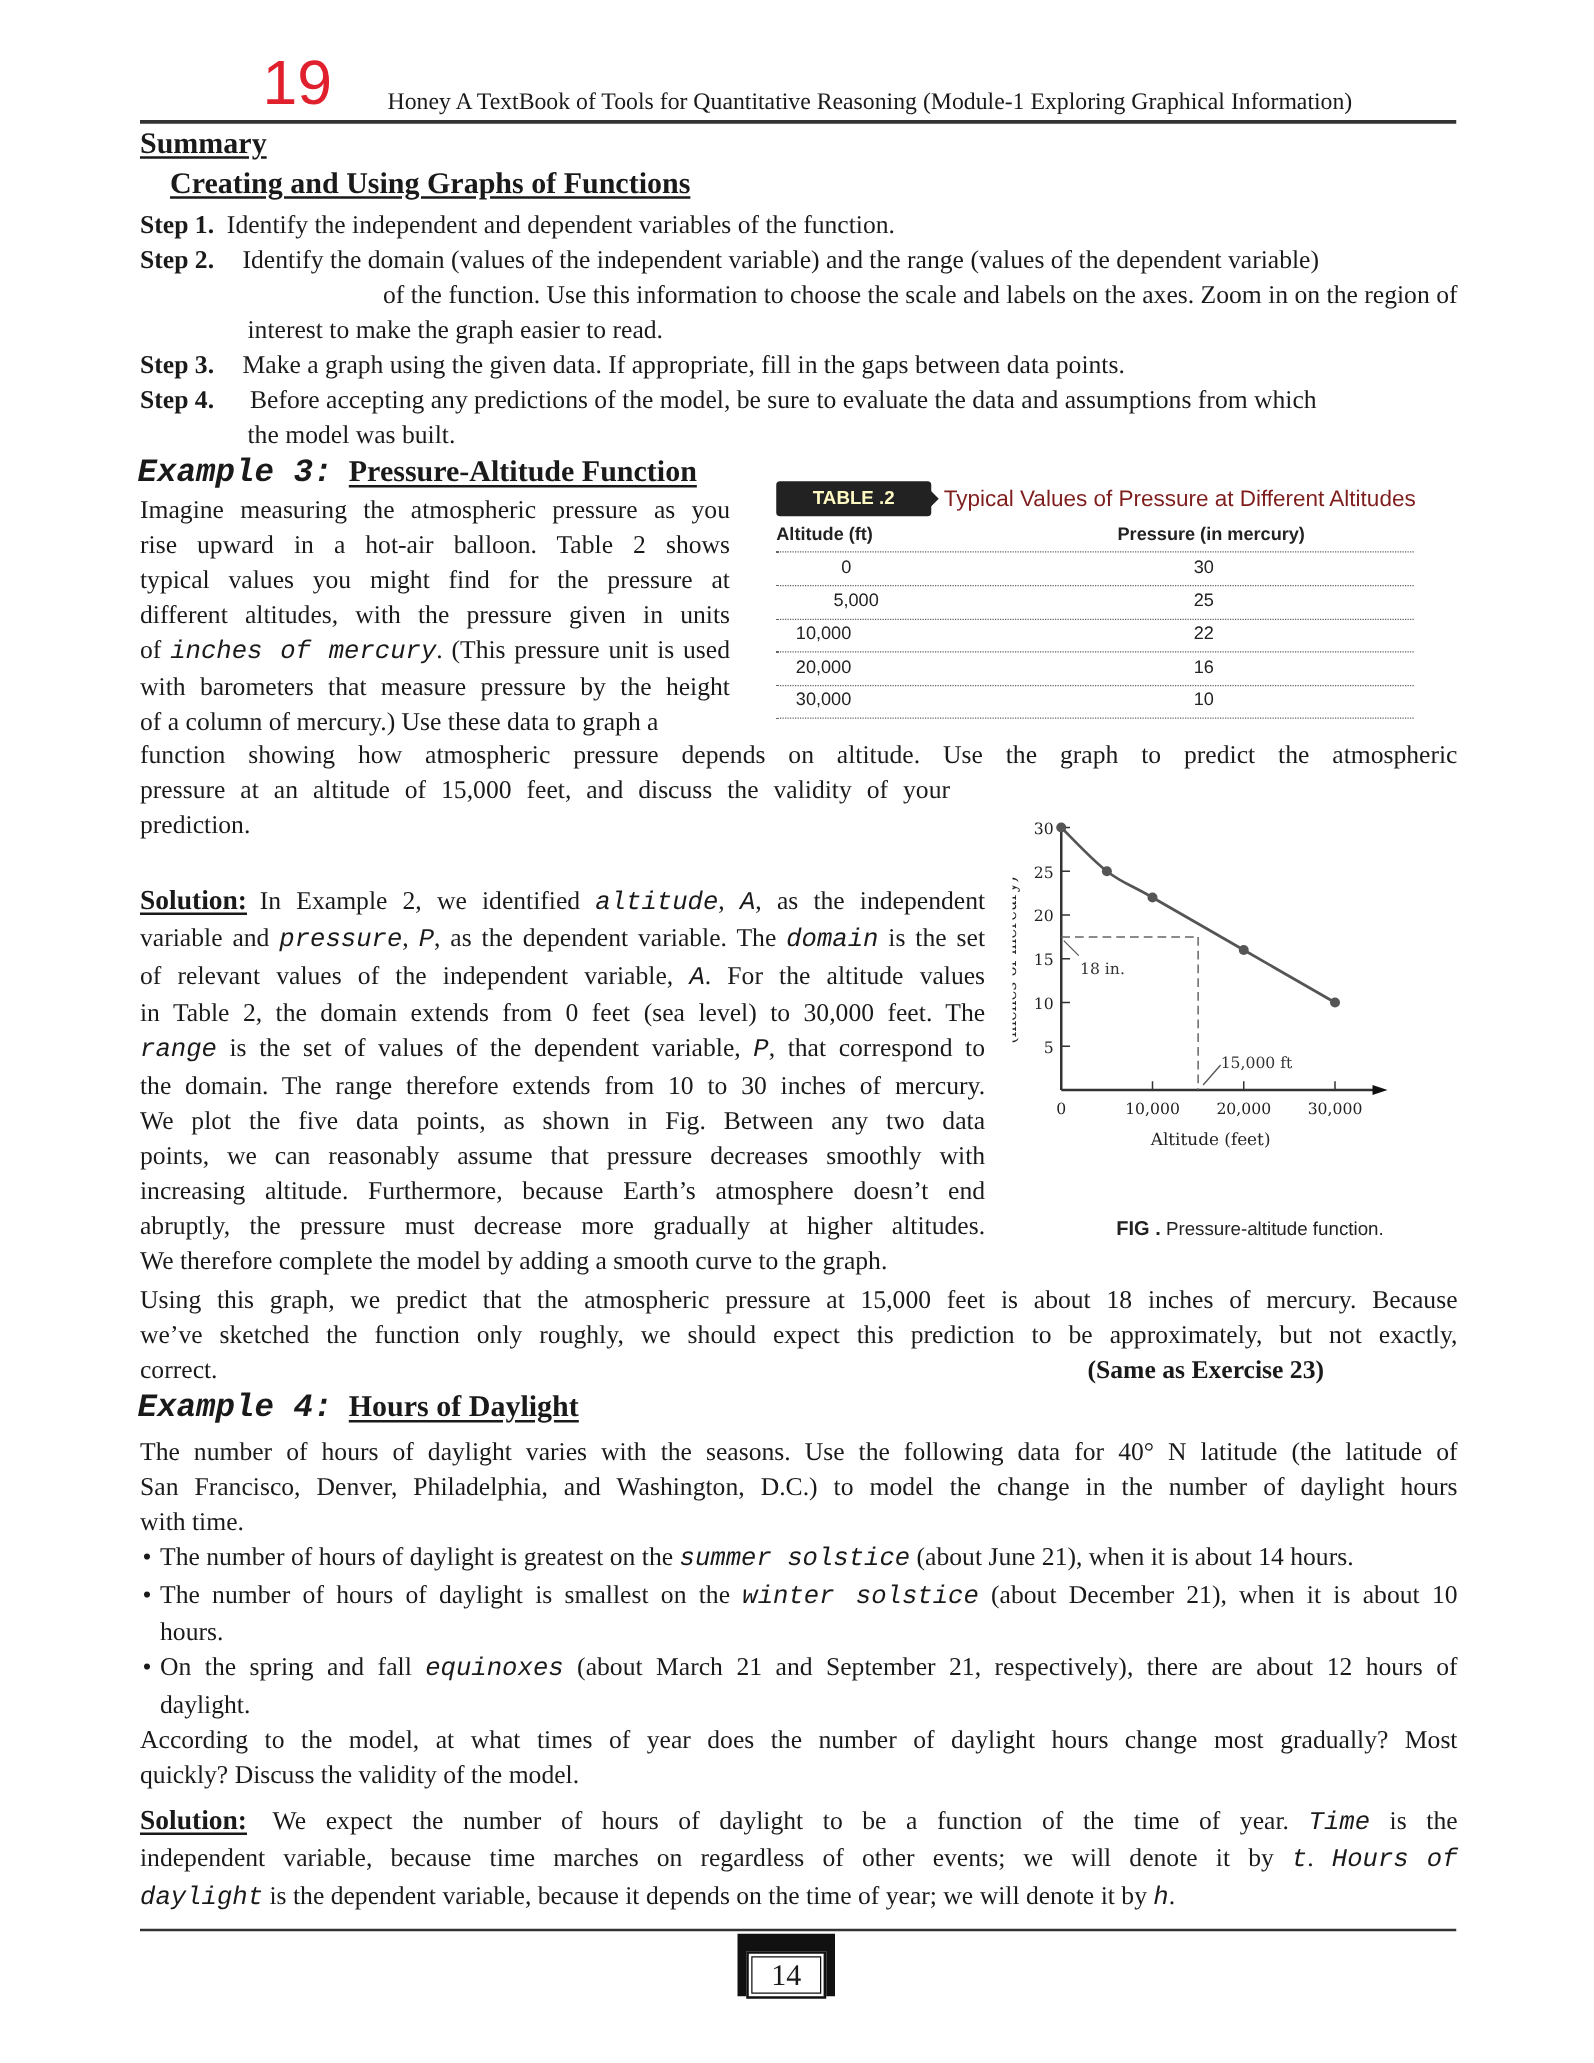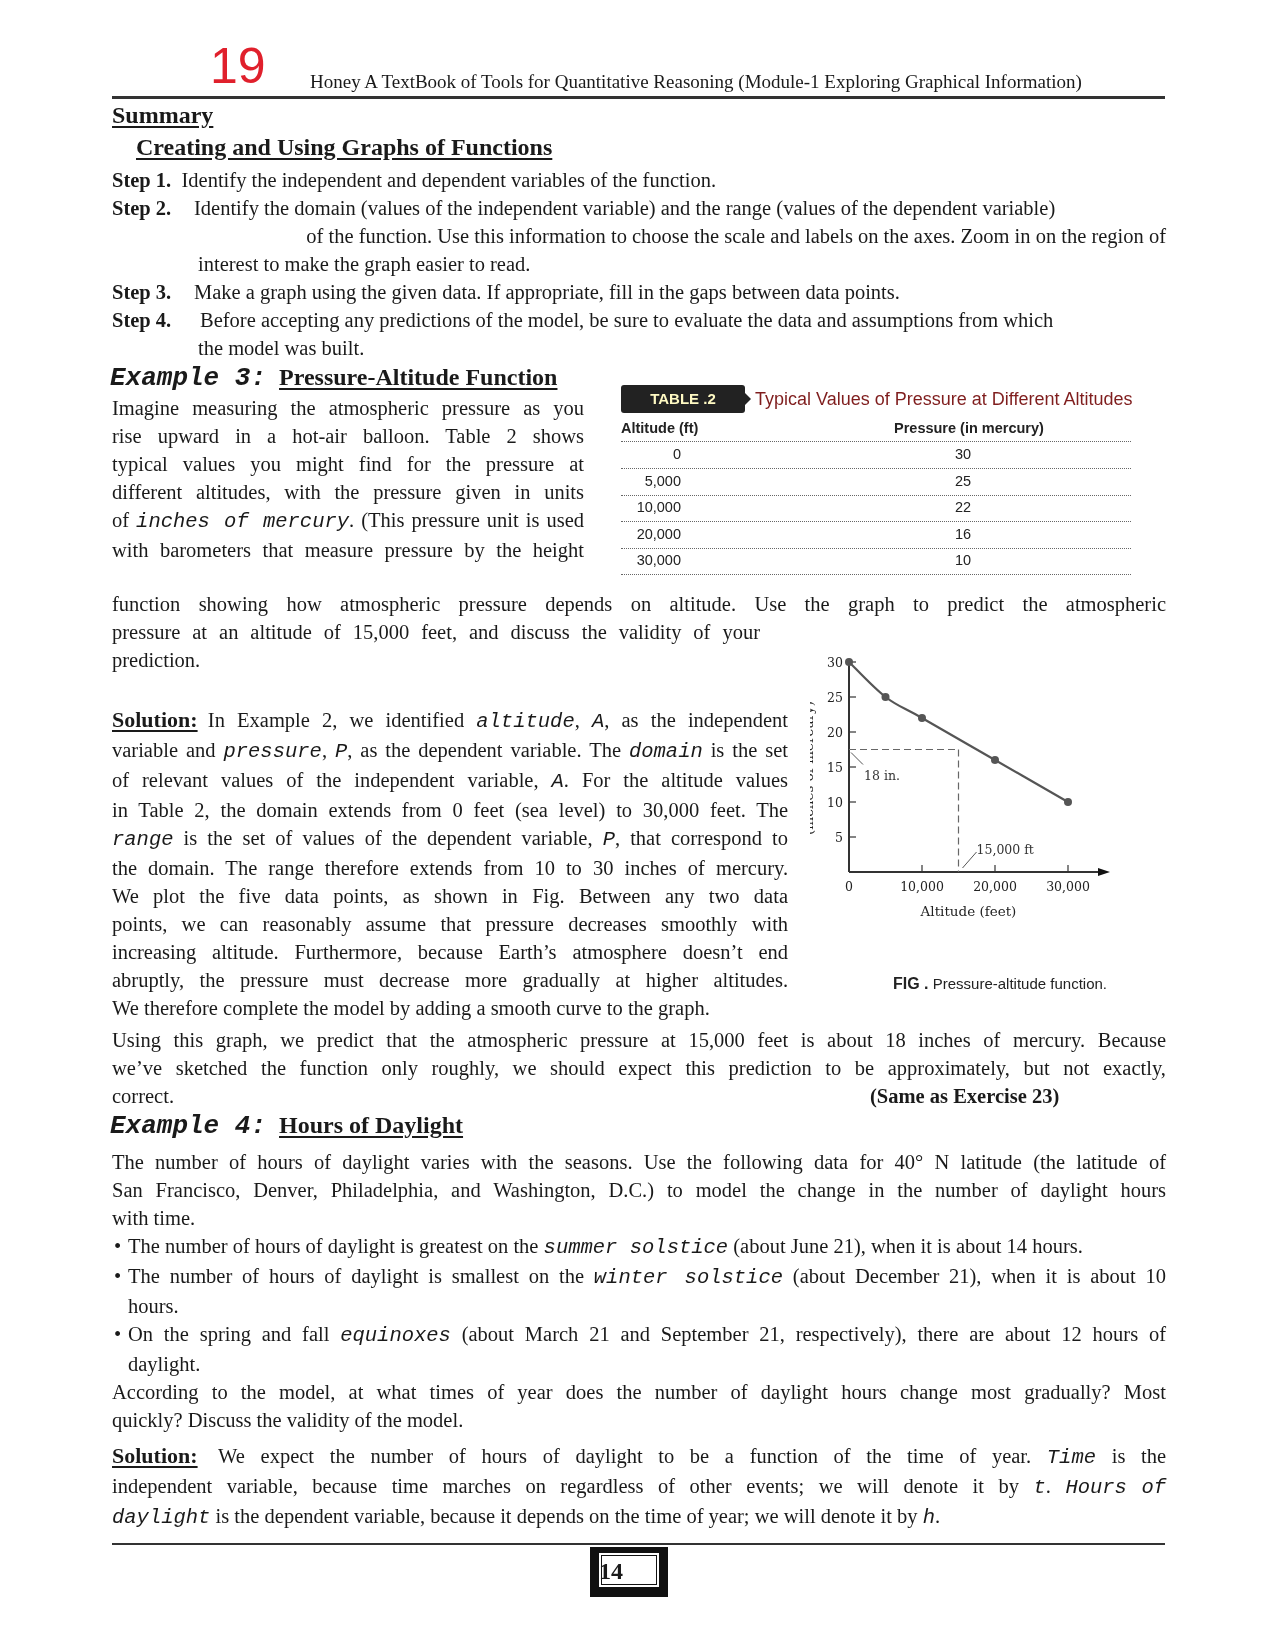--- a/index.html
+++ b/index.html
@@ -34,23 +34,23 @@
   .t-cell { font-family: "Liberation Sans", sans-serif; font-size: 14.5px; color: #222; }
   .t-rule { left: 621px; width: 510px; height: 0; border-top: 1.5px dotted #666; }
 
   
   #fig { left: 810px; top: 650px; }
   #fig-caption { left: 893px; top: 975px; font-family: "Liberation Sans", sans-serif; font-size: 15px; color: #222; white-space: nowrap; }
 
   
   #footer-rule { left: 112px; top: 1543px; width: 1053px; height: 2px; background: #333; }
   #page-box { left: 590px; top: 1547px; width: 78px; height: 50px; background: #111; }
-  #page-box-inner { position: absolute; left: 7px; top: 4px; width: 60px; height: 34px; background: #fff;
+  #page-box-inner { position: absolute; left: 7px; top: 14px; width: 60px; height: 34px; background: #fff;
                     border: 2px solid #111; box-shadow: inset 0 0 0 2px #fff, inset 0 0 0 3px #111;
-                    text-align: left; font-weight: bold; font-size: 24px; line-height: 36px; }
+                    text-align: center; font-weight: normal; font-size: 24px; line-height: 36px; }
 </style>
 </head>
 <body>
 
 <div id="chapter-num" class="abs">19</div>
 <div id="running-title" class="abs serif">Honey A TextBook of Tools for Quantitative Reasoning (Module-1 Exploring Graphical Information)</div>
 <div id="header-rule" class="abs"></div>
 
 <div class="abs h-sum" style="left:112px; top:102px;">Summary</div>
 <div class="abs h-sum" style="left:112px; top:134px;margin-left:24px;">Creating and Using Graphs of Functions</div>
@@ -84,38 +84,39 @@
   <span class="b u" style="font-size:24px;">Pressure-Altitude Function</span>
 </div>
 
 <div id="ex3-problem" class="abs txt" style="left:112px; top:394px; width:472px;">
     <div class="line" style="text-align: justify; text-align-last: justify; white-space: normal;">Imagine measuring the atmospheric pressure as you</div>
     <div class="line" style="text-align: justify; text-align-last: justify; white-space: normal;">rise upward in a hot-air balloon. Table 2 shows</div>
     <div class="line" style="text-align: justify; text-align-last: justify; white-space: normal;">typical values you might find for the pressure at</div>
     <div class="line" style="text-align: justify; text-align-last: justify; white-space: normal;">different altitudes, with the pressure given in units</div>
     <div class="line" style="text-align: justify; text-align-last: justify; white-space: normal;"><span>of </span><span class="i">inches of mercury</span><span>. (This pressure unit is used</span></div>
     <div class="line" style="text-align: justify; text-align-last: justify; white-space: normal;">with barometers that measure pressure by the height</div>
+    <div class="line">of a column of mercury.) Use these data to graph a</div>
   </div>
 <div id="ex3-problem-wide" class="abs txt" style="left:112px; top:590px; width:1054px;">
     <div class="line" style="text-align: justify; text-align-last: justify; white-space: normal;">function showing how atmospheric pressure depends on altitude. Use the graph to predict the atmospheric</div>
     <div class="line" style="text-align: justify; text-align-last: justify; white-space: normal; width: 648px;">pressure at an altitude of 15,000 feet, and discuss the validity of your</div>
     <div class="line">prediction.</div>
   </div>
 
 <div id="table-tag" class="abs">TABLE .2</div>
 <div id="table-arrow" class="abs"></div>
 <div id="table-title" class="abs">Typical Values of Pressure at Different Altitudes</div>
 <div class="abs t-head" style="left:621px; top:420px;">Altitude (ft)</div>
 <div class="abs t-head" style="left:894px; top:420px;">Pressure (in mercury)</div>
 <div class="abs t-rule" style="top:441px;"></div>
 <div id="table-body">
     <div class="abs t-cell" style="top: 446px; left: 621px; width: 60px; text-align: right;">0</div>
     <div class="abs t-cell" style="top: 446px; left: 955px;">30</div>
     <div class="abs t-rule" style="top: 468px;"></div>
-    <div class="abs t-cell" style="top: 472.5px; left: 621px; width: 60px; text-align: right;">5,000</div>
+    <div class="abs t-cell" style="top: 472.5px; left: 643px; width: 60px; text-align: right;">5,000</div>
     <div class="abs t-cell" style="top: 472.5px; left: 955px;">25</div>
     <div class="abs t-rule" style="top: 494.5px;"></div>
     <div class="abs t-cell" style="top: 499px; left: 621px; width: 60px; text-align: right;">10,000</div>
     <div class="abs t-cell" style="top: 499px; left: 955px;">22</div>
     <div class="abs t-rule" style="top: 521px;"></div>
     <div class="abs t-cell" style="top: 525.5px; left: 621px; width: 60px; text-align: right;">20,000</div>
     <div class="abs t-cell" style="top: 525.5px; left: 955px;">16</div>
     <div class="abs t-rule" style="top: 547.5px;"></div>
     <div class="abs t-cell" style="top: 552px; left: 621px; width: 60px; text-align: right;">30,000</div>
     <div class="abs t-cell" style="top: 552px; left: 955px;">10</div>

